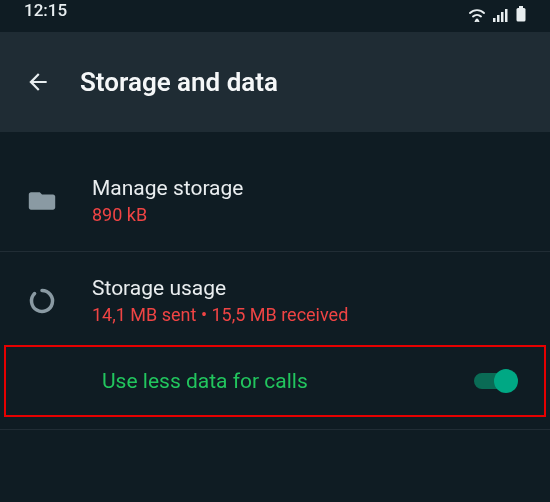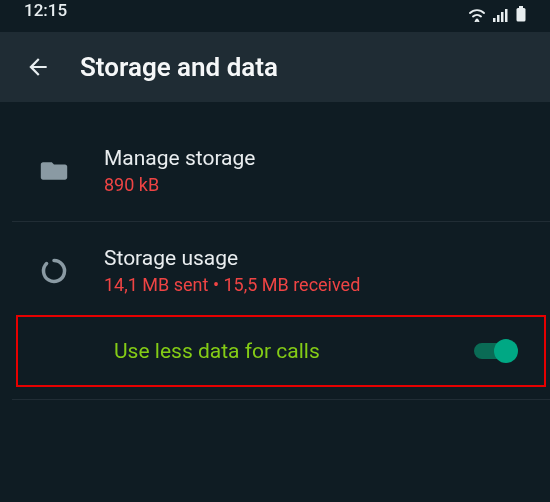--- a/index.html
+++ b/index.html
@@ -19,21 +19,21 @@
       color: #e8eef0;
       font-size: 17px;
       font-weight: 500;
     }
     .status-right {
       display: flex;
       gap: 7px;
       align-items: center;
     }
     .title-bar {
-      height: 70px;
+      height: 100px;
       display: flex;
       align-items: center;
       padding: 0 20px;
       background: #1f2c34;
     }
     .back-icon {
       width: 36px;
       height: 36px;
       display: flex;
       align-items: center;
@@ -41,21 +41,20 @@
       margin-right: 24px;
       cursor: pointer;
     }
     .page-title {
       color: #f5f7f8;
       font-size: 26px;
       font-weight: 600;
     }
     .list {
       padding-top: 26px;
-      padding-left: 12px;
     }
     .row {
       display: flex;
       align-items: center;
       padding: 18px 22px 20px 22px;
     }
     .row-icon {
       width: 58px;
       display: flex;
       align-items: center;
@@ -84,21 +83,21 @@
     }
     .toggle-row {
       display: flex;
       align-items: center;
       padding: 22px 26px;
       position: relative;
       border: 2px solid #e60000;
       margin: 0 4px;
     }
     .toggle-title {
-      color: #84cc16;
+      color: #22c55e;
       font-size: 21px;
       font-weight: 400;
       flex: 1;
       padding-left: 70px;
     }
     .toggle {
       width: 44px;
       height: 24px;
       position: relative;
       cursor: pointer;

